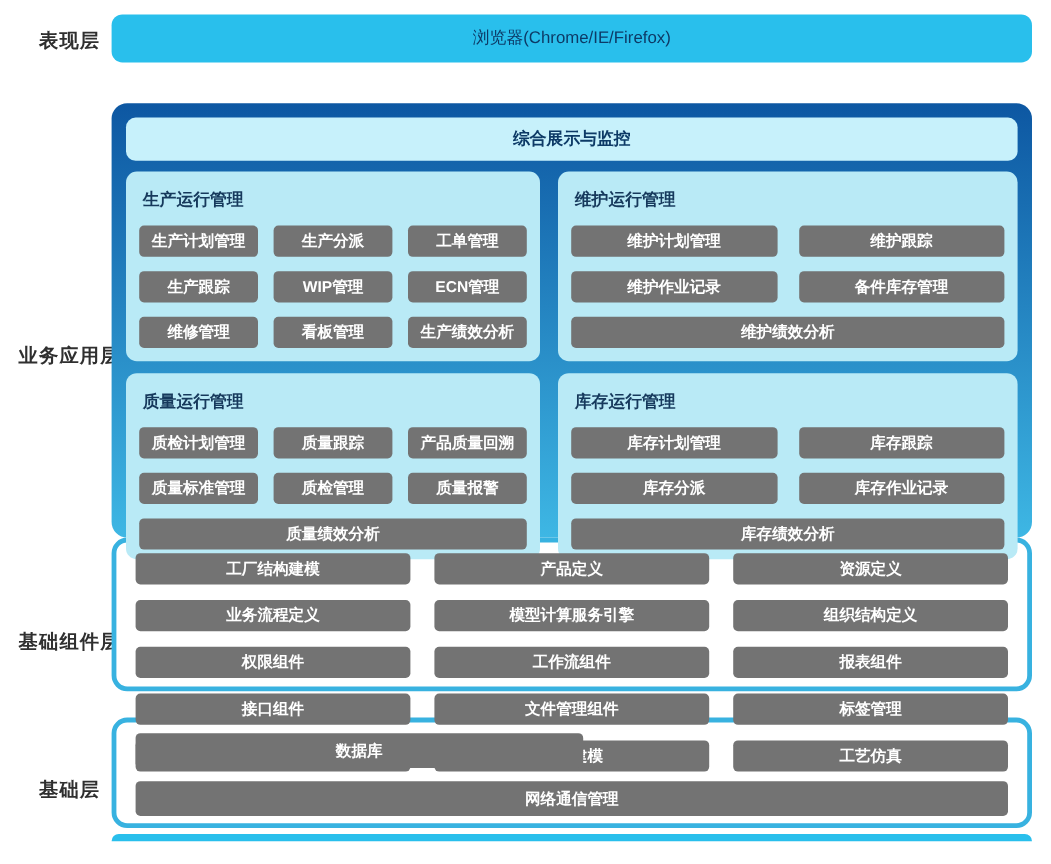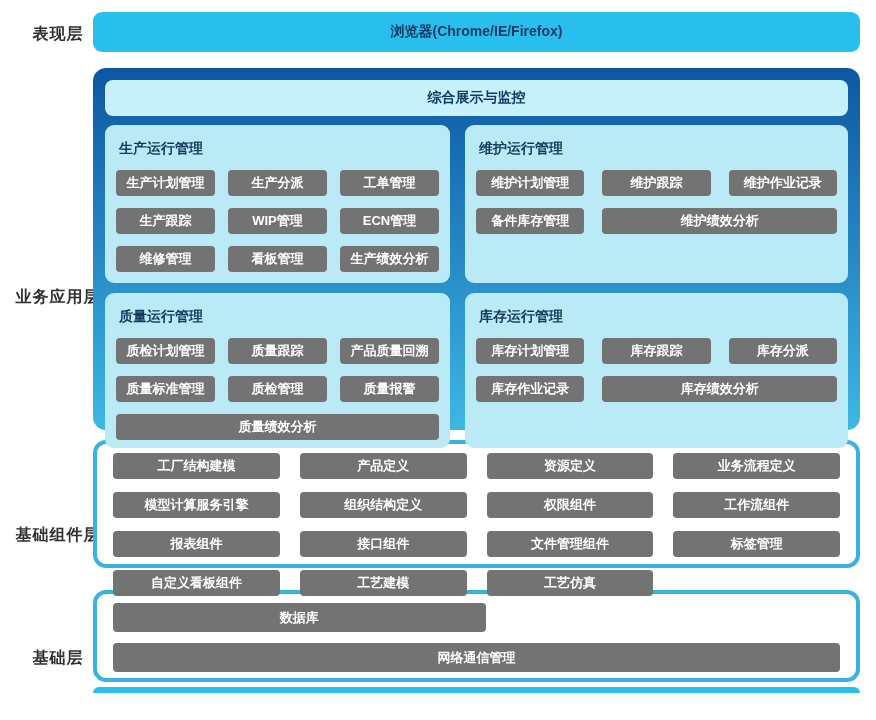--- a/index.html
+++ b/index.html
@@ -14,25 +14,25 @@
   #lbl-presentation{top:24px;}
   #lbl-business{top:287px;}
   #lbl-components{top:525px;}
   #lbl-base{top:648px;}
 
   .main{position:absolute;left:93px;top:0;width:767px;}
 
   .presentation-bar{
     margin-top:12px;height:40px;background:#29bfec;border-radius:9px;
     display:flex;align-items:center;justify-content:center;
-    color:#0d3a66;font-size:14px;font-weight:bold;
+    color:#0d3a66;font-size:14px;font-weight:normal;
   }
 
   .business-container{
-    margin-top:16px;height:362px;box-sizing:border-box;
+    margin-top:34px;height:362px;box-sizing:border-box;
     border-radius:13px;padding:12px;
     background:linear-gradient(#0d57a2,#3eb7e4);
   }
   .monitor-bar{
     height:36px;border-radius:8px;background:#c7f1fb;margin-bottom:9px;
     display:flex;align-items:center;justify-content:center;
     color:#0d3a66;font-size:14px;font-weight:bold;
   }
   .panel-grid{
     display:grid;grid-template-columns:345fr 383fr;
@@ -40,34 +40,34 @@
   }
   .panel{
     background:#b9eaf6;border-radius:9px;box-sizing:border-box;
     padding:8px 11px;
   }
   .panel-title{
     font-size:14px;font-weight:bold;color:#16395c;
     margin:7px 0 12px 3px;
   }
   .btn-grid-3{display:grid;grid-template-columns:repeat(3,1fr);gap:12px 13px;}
-  .btn-grid-2{display:grid;grid-template-columns:repeat(3,1fr);gap:12px 18px;}
+  .btn-grid-2{display:grid;grid-template-columns:repeat(2,1fr);gap:12px 18px;}
   .btn{
     height:26px;background:#737373;border-radius:4px;
     display:flex;align-items:center;justify-content:center;
     color:#ffffff;font-size:13px;font-weight:bold;white-space:nowrap;
   }
   .span2{grid-column:span 2;}
   .span3{grid-column:span 3;}
 
   .component-container{
-    margin-top:10px;height:128px;box-sizing:border-box;
+    height:128px;box-sizing:border-box;
     background:#ffffff;border:4px solid #38b2e0;border-radius:13px;
     padding:9px 16px;align-content:start;
-    display:grid;grid-template-columns:repeat(4,1fr);gap:13px 20px;
+    display:grid;grid-template-columns:repeat(3,1fr);gap:13px 20px;
   }
 
   .base-container{
     margin-top:22px;height:92px;box-sizing:border-box;
     background:#ffffff;border:4px solid #38b2e0;border-radius:13px;
     padding:9px 16px;
   }
   .base-row1{display:grid;grid-template-columns:363fr 345fr;column-gap:0;margin-bottom:11px;}
   .btn-tall{height:29px;}
 

